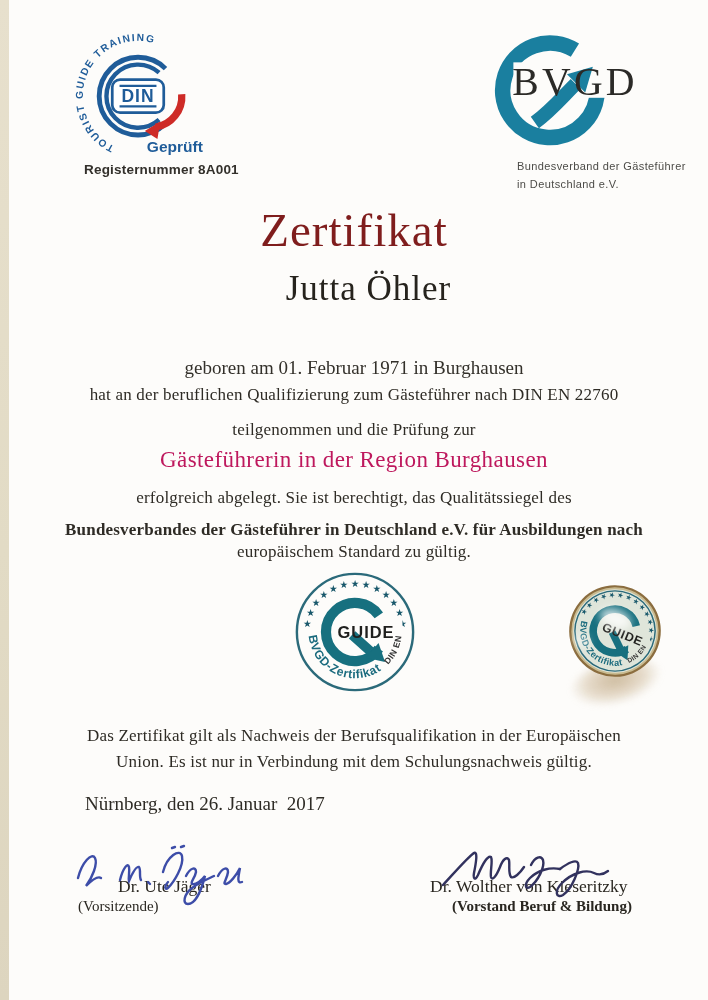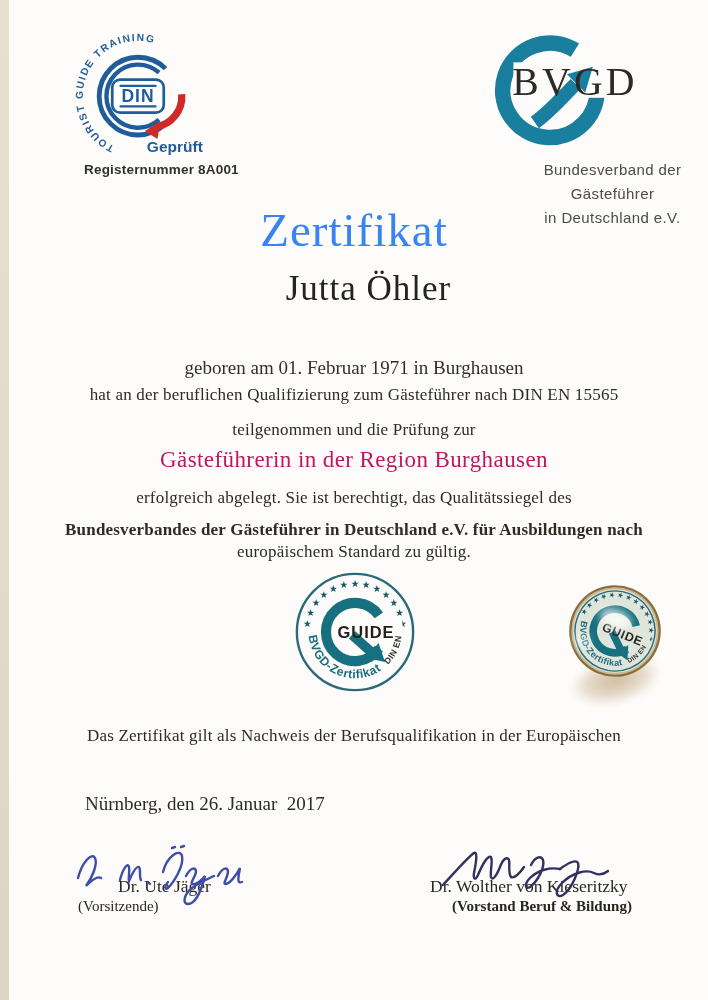--- a/index.html
+++ b/index.html
@@ -6,32 +6,32 @@
   .page{
     position:relative;width:708px;height:1000px;overflow:hidden;
     background:#fdfcfa;
     font-family:"Liberation Serif","DejaVu Serif",serif;
     color:#2d2a24;
   }
   .scan-edge{position:absolute;left:0;top:0;width:9px;height:1000px;
     background:linear-gradient(180deg,#e7e0cd 0%,#e2dbc5 55%,#ddd5bf 100%);}
   .abs{position:absolute;}
   .cline{position:absolute;left:0;right:0;text-align:center;white-space:nowrap;}
-  .title{font-size:47px;letter-spacing:1px;color:#3b82f6;}
+  .title{font-size:47px;letter-spacing:1px;color:#7f1d1d;}
   .name{font-size:35px;letter-spacing:1px;color:#26231d;padding-left:29px;}
   .small-line{font-size:19px;color:#33302a;}
   .body-line{font-size:17px;color:#2e2b25;letter-spacing:.2px;}
   .subject{font-size:23px;color:#be185d;letter-spacing:.4px;}
   .date-line{font-size:19px;color:#2e2b25;white-space:pre;}
   .sig-name{font-size:17.5px;color:#2a2721;white-space:nowrap;}
   .sig-role{font-size:15px;color:#2a2721;white-space:nowrap;}
   .register{font-family:"Liberation Sans","DejaVu Sans",sans-serif;
     font-size:13.5px;font-weight:bold;color:#33302b;letter-spacing:.2px;}
   .org-name{font-family:"Liberation Sans","DejaVu Sans",sans-serif;
-    font-size:15px;color:#4c4b47;line-height:1.6;letter-spacing:.4px;text-align:center;}
+    font-size:11px;color:#4c4b47;line-height:1.6;letter-spacing:.4px;}
   .pin-wrap{transform:rotate(22deg);}
   .pin-shadow{
     width:92px;height:44px;border-radius:50%;
     background:radial-gradient(ellipse at 50% 45%,rgba(176,146,100,.6) 0%,rgba(186,158,114,.35) 45%,rgba(190,162,118,0) 72%);
     filter:blur(3px);transform:rotate(-14deg);}
   svg text{font-family:"Liberation Sans","DejaVu Sans",sans-serif;}
   svg .serif-t{font-family:"Liberation Serif","DejaVu Serif",serif;}
 </style>
 </head>
 <body>
@@ -67,21 +67,21 @@
   </svg>
   <div class="abs org-name" style="left:517px;top:158px;">
     <div>Bundesverband der Gästeführer</div>
     <div>in Deutschland e.V.</div>
   </div>
 
   <div class="cline title" style="top:203px;">Zertifikat</div>
   <div class="cline name" style="top:269px;">Jutta Öhler</div>
   <div class="cline small-line" style="top:357px;">geboren am 01. Februar 1971 in Burghausen</div>
 
-  <div class="cline body-line" style="top:385px;">hat an der beruflichen Qualifizierung zum Gästeführer nach DIN EN 15565</div>
+  <div class="cline body-line" style="top:385px;">hat an der beruflichen Qualifizierung zum Gästeführer nach DIN EN 22760</div>
   <div class="cline body-line" style="top:412px;margin-top:8px;">teilgenommen und die Prüfung zur</div>
   <div class="cline subject" style="top:447px;">Gästeführerin in der Region Burghausen</div>
   <div class="cline body-line" style="top:488px;">erfolgreich abgelegt. Sie ist berechtigt, das Qualitätssiegel des</div>
   <div class="cline body-line" style="top:520px;font-weight:bold;">Bundesverbandes der Gästeführer in Deutschland e.V. für Ausbildungen nach</div>
   <div class="cline body-line" style="top:542px;">europäischem Standard zu gültig.</div>
 
   <svg class="abs" style="left:293px;top:570px;" width="124" height="124" viewBox="-64 -64 128 128">
     <defs>
       <path id="sealArcPrint" d="M -47.8 4.2 A 48 48 0 0 0 47.8 4.2" fill="none"></path>
     </defs>
@@ -152,20 +152,21 @@
           <tspan font-size="12.5" font-weight="bold" letter-spacing=".5" fill="#1b6b7e">BVGD-Zertifikat</tspan>
           <tspan dx="4" font-size="9" font-weight="bold" letter-spacing=".5" fill="#333333">DIN EN</tspan>
         </textPath>
       </text>
       <ellipse cx="-6" cy="-16" rx="22" ry="13" fill="#ffffff" opacity=".75" filter="url(#glareBlur)"></ellipse>
       <ellipse cx="-38" cy="30" rx="12" ry="8" fill="#ffffff" opacity=".5" filter="url(#glareBlur)"></ellipse>
     </svg>
   </div>
 
   <div class="cline body-line" style="top:726px;">Das Zertifikat gilt als Nachweis der Berufsqualifikation in der Europäischen</div>
+  <div class="cline body-line" style="top:752px;">Union. Es ist nur in Verbindung mit dem Schulungsnachweis gültig.</div>
   <div class="abs date-line" style="left:85px;top:793px;">Nürnberg, den 26. Januar  2017</div>
 
   <div class="abs sig-name" style="left:74px;top:876px;margin-left:44px;">Dr. Ute Jäger</div>
   <div class="abs sig-role" style="left:78px;top:898px;">(Vorsitzende)</div>
   <svg class="abs" style="left:68px;top:836px;" width="185" height="75" viewBox="0 0 185 75">
     <g fill="none" stroke="#3d4da8" stroke-width="2.4" stroke-linecap="round">
       <path d="M10,42 C14,26 24,16 27,22 C30,28 24,42 18,50 C24,44 30,40 33,42"></path>
       <path d="M52,44 C55,32 60,26 61,31 C62,36 60,42 61,45 C64,38 68,30 71,31 C73,33 71,41 73,44"></path>
       <path d="M80,46 l2,2"></path>
       <path d="M95,36 C99,20 112,12 114,20 C116,30 106,46 100,52 C97,55 96,50 100,46"></path>

